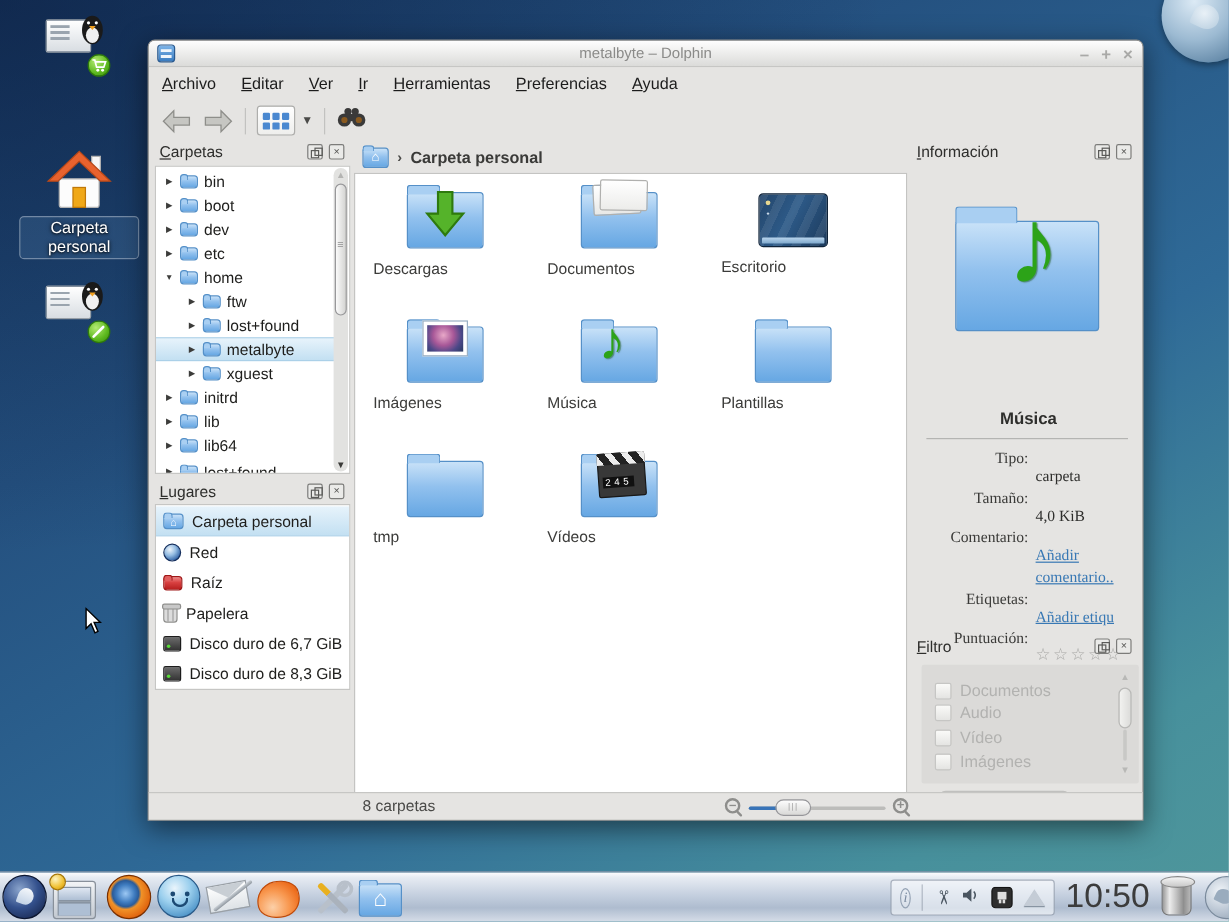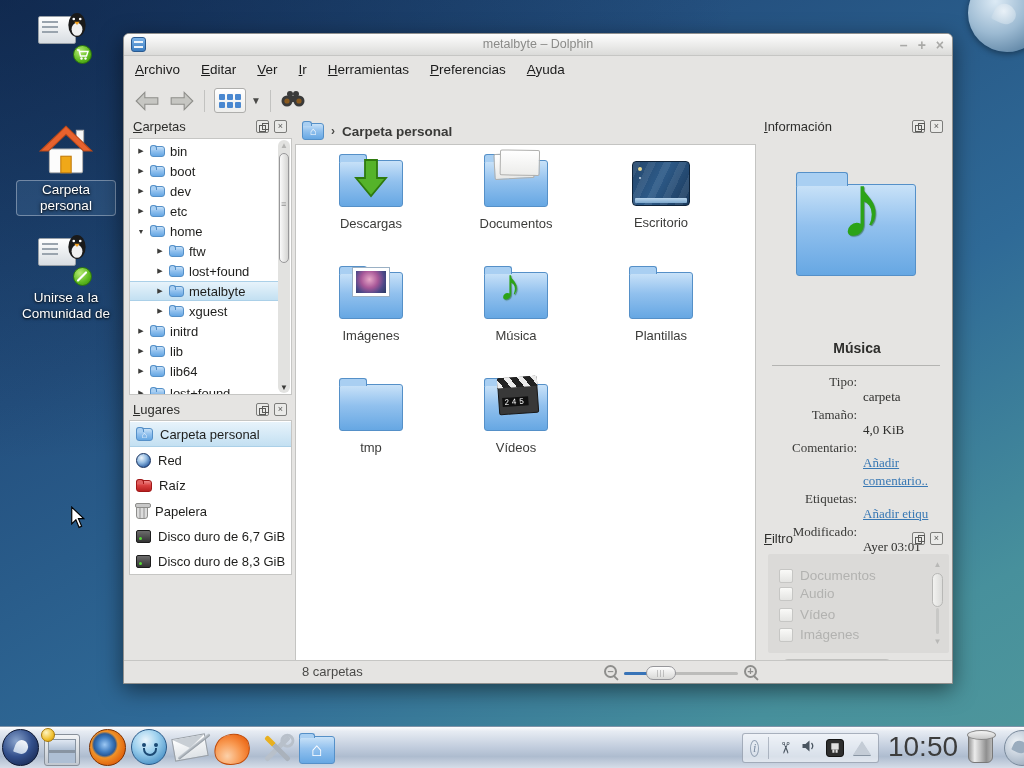--- a/index.html
+++ b/index.html
@@ -103,21 +103,21 @@
     background:#c8c8c8; border:1px solid #8e8e8c; border-radius:2px; }
   .pl-hdd { width:15px; height:13px; border:1px solid #1c1c1c; border-radius:2px;
     background:linear-gradient(#6c6c6c,#333); position:relative; }
   .pl-hdd::after{ content:""; position:absolute; left:2px; bottom:2px; width:3px; height:3px; border-radius:50%; background:#58d838; }
   
   .crumbbar { position:absolute; left:170px; top:0; width:461px; height:26px; display:flex; align-items:center; gap:7px; padding-left:7px; }
   .crumb-home { width:22px; height:17px; font-size:11px; color:#fff; text-align:center; line-height:15px; }
   .crumb-sep { color:#4a4a48; font-size:12px; font-weight:bold; }
   .crumb-name { font-size:13.5px; font-weight:bold; color:#3a3a38; }
   .fileview { position:absolute; left:170px; top:26px; width:461px; height:517px; background:#fff; border:1px solid #c4c4c2; }
-  .fcell { position:absolute; width:120px; height:86px; text-align:center; }
+  .fcell { position:absolute; width:120px; height:86px; text-align:left; }
   .fcell .bigfol { width:64px; height:47px; margin:7px auto 0; }
   .fcell .flabel { margin-top:9px; font-size:13px; color:#3c3c3a; }
   .emb { position:absolute; }
   .emb-music { left:14px; top:-10px; font-size:44px; line-height:44px; color:#2ca318;
     text-shadow:1px 1px 1px rgba(20,80,10,.5); }
   .emb-down { left:13px; top:-4px; }
   .emb-docs { left:9px; top:-8px; width:40px; height:26px; background:linear-gradient(#ffffff,#e8e8e6);
     border:1px solid #b0b0ae; border-radius:2px 6px 2px 2px; transform:rotate(-3deg); }
   .emb-docs::after { content:""; position:absolute; left:5px; top:-4px; width:38px; height:24px;
     background:linear-gradient(#ffffff,#ececea); border:1px solid #b0b0ae; border-radius:2px; transform:rotate(4deg); }
@@ -286,21 +286,20 @@
           <circle cx="13" cy="6.5" r="1.2" fill="#fff"></circle>
           <polygon points="7.5,9 12.5,9 10,12" fill="#f0a020"></polygon>
         </svg>
     </span>
     <span class="badge">
       <svg width="17" height="17" viewBox="0 0 17 17">
           <line x1="4" y1="12.5" x2="12" y2="4.5" stroke="#fff" stroke-width="2.2" stroke-linecap="round"></line>
         </svg>
     </span>
   </div>
-  <div class="dlabel">Unirse a la Comunidad de</div>
 </div>
 
 <div class="cursor">
   <svg width="15" height="23" viewBox="0 0 12 20">
       <path d="M1 1 L1 15.5 L4.6 12 L7.4 18.6 L9.6 17.6 L6.8 11 L11.4 11 Z" fill="#fff" stroke="#000" stroke-width="1"></path>
     </svg>
 </div>
 
 <div class="window">
 
@@ -554,24 +553,20 @@
           </div>
         <div class="irow">
             <span class="ik">Comentario:</span>
             <span class="iv link">Añadir comentario..</span>
           </div>
         <div class="irow">
             <span class="ik">Etiquetas:</span>
             <span class="iv link">Añadir etiqu</span>
           </div>
         <div class="irow">
-            <span class="ik">Modificado:</span>
-            <span class="iv">Ayer 03:01</span>
-          </div>
-        <div class="irow">
             <span class="ik">Puntuación:</span>
             <span class="iv stars">☆☆☆☆☆</span>
           </div>
       </div>
     </div>
 
     <div class="phead" style="left:639px; top:413px;">Filtro</div>
     <div class="phbtns" style="left:787px; top:414px;">
       <span class="phbtn float"></span>
       <span class="phbtn">×</span>

